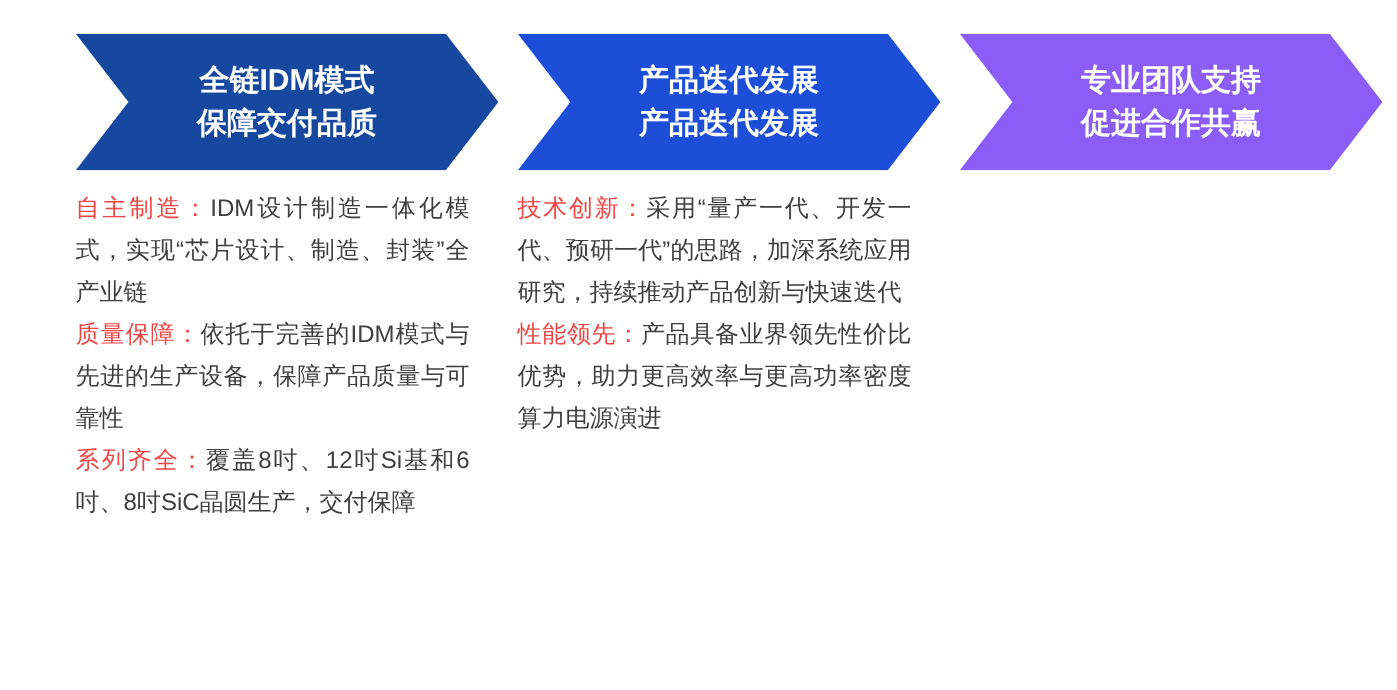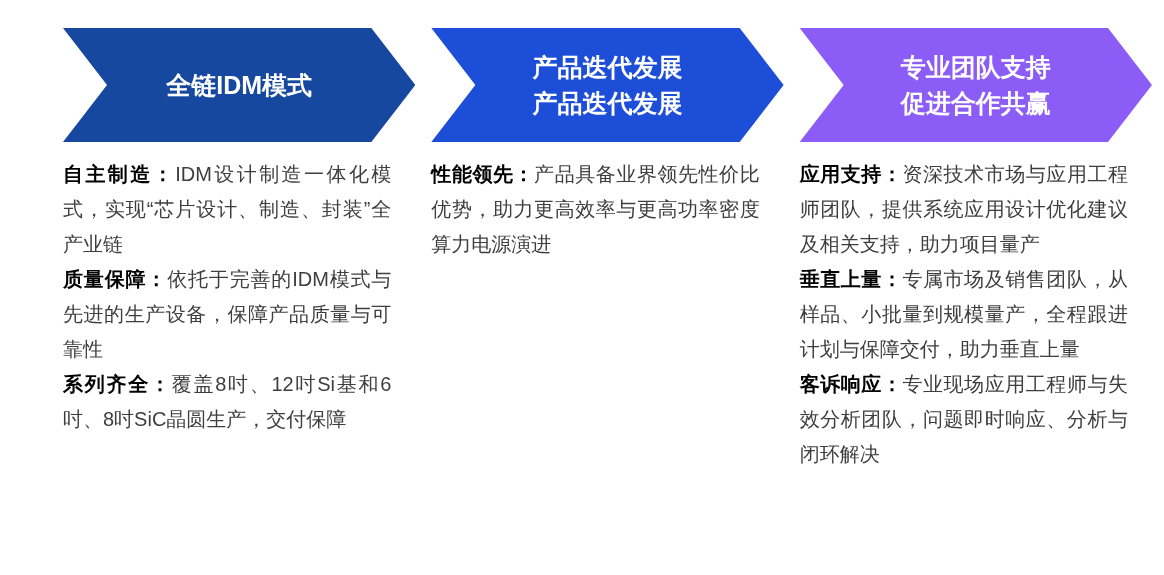--- a/index.html
+++ b/index.html
@@ -31,53 +31,50 @@
     clip-path: polygon(0 0, calc(100% - 44px) 0, 100% 50%, calc(100% - 44px) 100%, 0 100%, 44px 50%);
   }
   .body {
     margin-top: 15px;
     font-size: 20px;
     line-height: 35px;
     color: #3E3E3E;
     text-align: justify;
   }
   .body p { text-align: justify; }
-  .lead { font-weight: bold; color: #000000; }
+  .lead { font-weight: normal; color: #ef4444; }
 </style>
 </head>
 <body>
 
 <div class="wrap">
 
   <div class="col">
     <div class="banner" style="background: rgb(21, 72, 158);">
       <div>全链IDM模式</div>
+      <div>保障交付品质</div>
     </div>
     <div class="body">
       <p><span class="lead">自主制造：</span><span>IDM设计制造一体化模式，实现“芯片设计、制造、封装”全产业链</span></p>
       <p><span class="lead">质量保障：</span><span>依托于完善的IDM模式与先进的生产设备，保障产品质量与可靠性</span></p>
       <p><span class="lead">系列齐全：</span><span>覆盖8吋、12吋Si基和6吋、8吋SiC晶圆生产，交付保障</span></p>
     </div>
   </div>
 
   <div class="col">
     <div class="banner" style="background: #1d4ed8;">
       <div>产品迭代发展</div>
       <div>产品迭代发展</div>
     </div>
     <div class="body">
+      <p><span class="lead">技术创新：</span><span>采用“量产一代、开发一代、预研一代”的思路，加深系统应用研究，持续推动产品创新与快速迭代</span></p>
       <p><span class="lead">性能领先：</span><span>产品具备业界领先性价比优势，助力更高效率与更高功率密度算力电源演进</span></p>
     </div>
   </div>
 
   <div class="col">
     <div class="banner" style="background: #8b5cf6;">
       <div>专业团队支持</div>
       <div>促进合作共赢</div>
     </div>
-    <div class="body">
-      <p><span class="lead">应用支持：</span><span>资深技术市场与应用工程师团队，提供系统应用设计优化建议及相关支持，助力项目量产</span></p>
-      <p><span class="lead">垂直上量：</span><span>专属市场及销售团队，从样品、小批量到规模量产，全程跟进计划与保障交付，助力垂直上量</span></p>
-      <p><span class="lead">客诉响应：</span><span>专业现场应用工程师与失效分析团队，问题即时响应、分析与闭环解决</span></p>
-    </div>
   </div>
 
 </div>
 
 </body></html>

